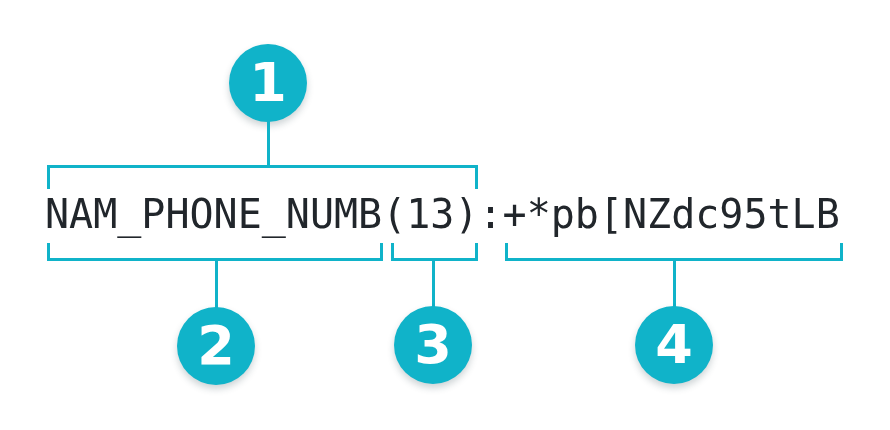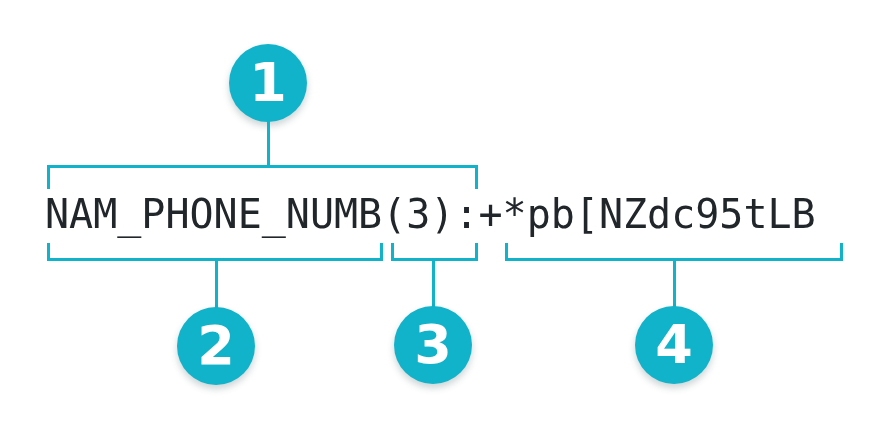--- a/index.html
+++ b/index.html
@@ -70,21 +70,21 @@
 <body>
 
 <div class="canvas">
 
   <div class="badge" style="left:229px; top:44px;">
     <span>1</span>
   </div>
   <div class="stem" style="left:267px; top:119px; height:47px;"></div>
   <div class="bracket down" style="left:47px; top:165px; width:431px; height:24px;"></div>
 
-  <div class="code">NAM_PHONE_NUMB(3):+*pb[NZdc95tLB</div>
+  <div class="code">NAM_PHONE_NUMB(13):+*pb[NZdc95tLB</div>
 
   <div class="bracket up" style="left:47px; top:243px; width:336px; height:18px;"></div>
   <div class="stem" style="left:215px; top:261px; height:48px;"></div>
   <div class="badge" style="left:177px; top:307px;">
     <span>2</span>
   </div>
 
   <div class="bracket up" style="left:391px; top:243px; width:87px; height:18px;"></div>
   <div class="stem" style="left:432px; top:261px; height:47px;"></div>
   <div class="badge" style="left:394px; top:306px;">

